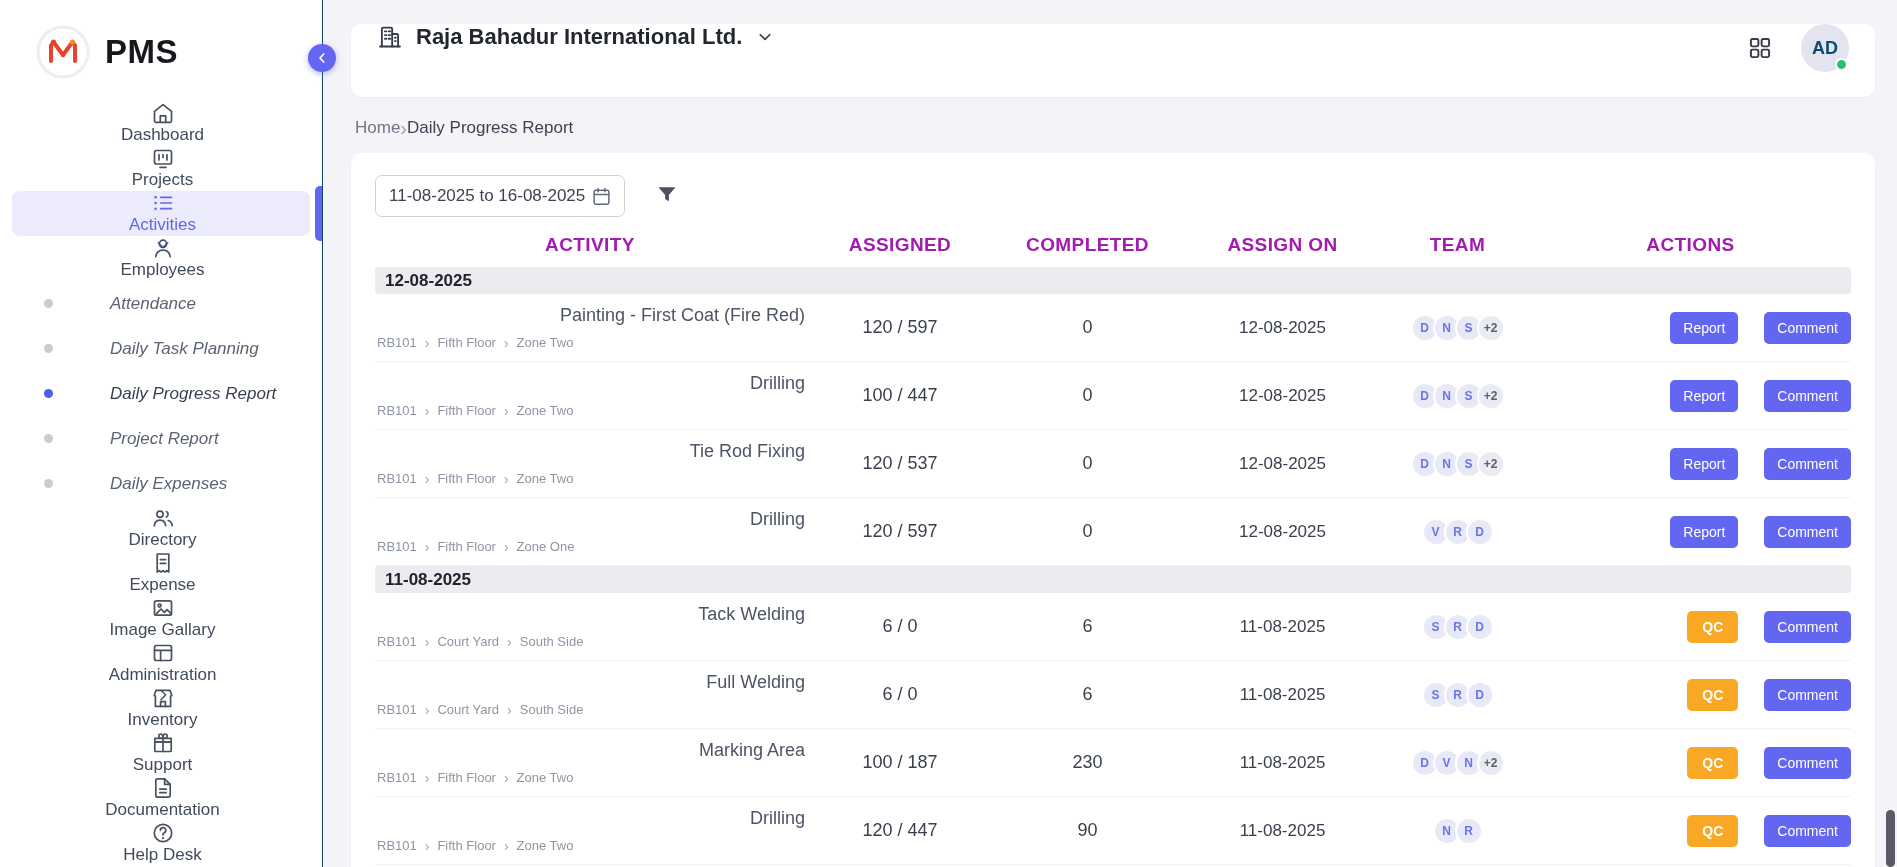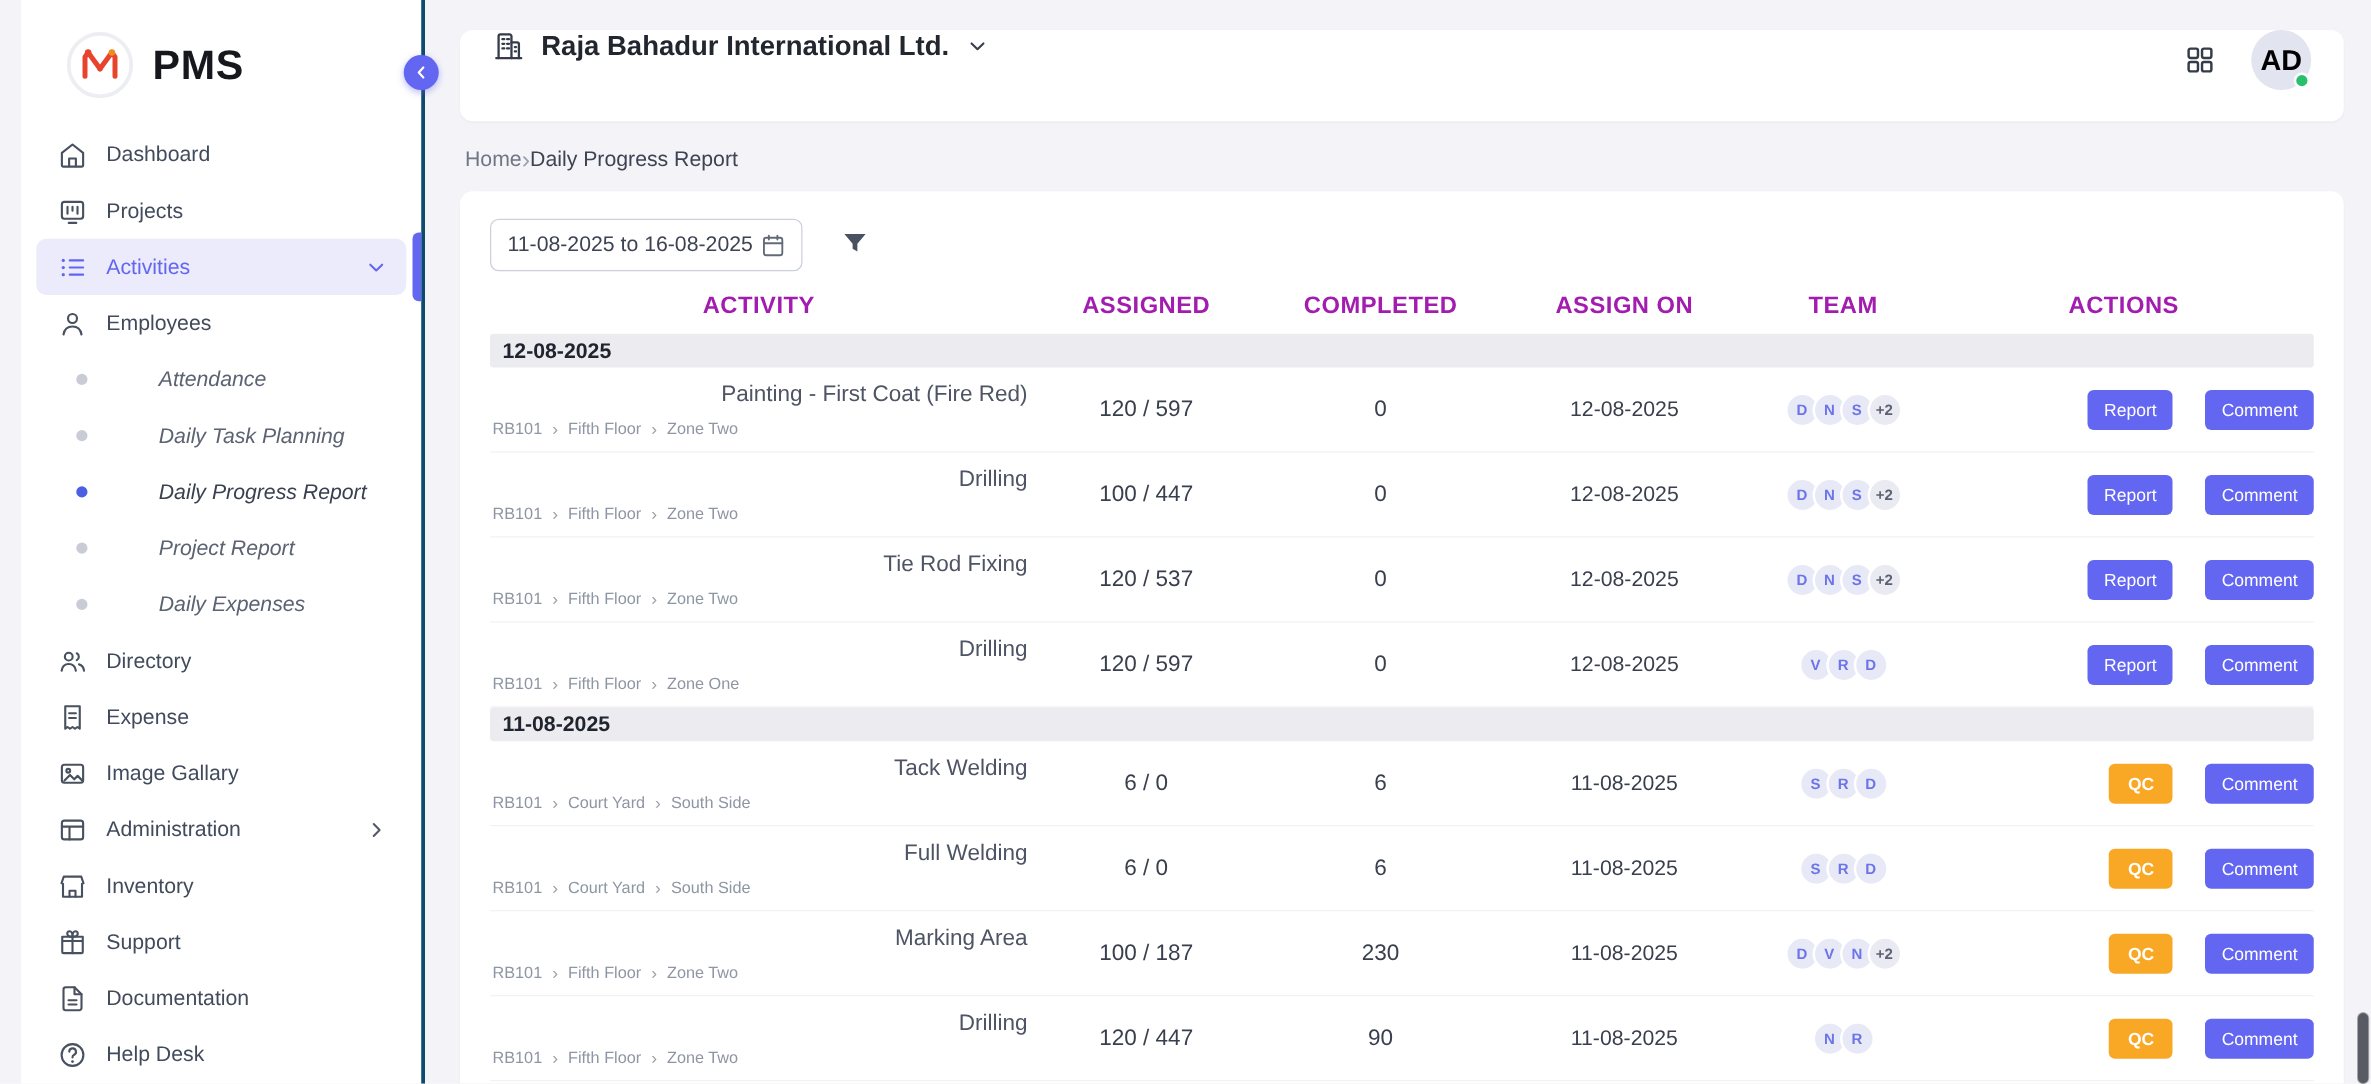--- a/index.html
+++ b/index.html
@@ -4,34 +4,34 @@
 <style>
   * { margin:0; padding:0; box-sizing:border-box; }
   html,body { width:1897px; height:867px; overflow:hidden; }
   body { font-family:"Liberation Sans", sans-serif; background:#f4f4f8; color:#3d4352; }
   :root { --accent:#6366f1; --accent-bg:#ecebfc; --qc:#f9a825; --green:#27c06d; --logo-red:#e8432d; }
   [data-interactable="true"] { cursor:pointer; }
 
   .app { display:flex; width:100%; height:100%; }
 
   
-  .sidebar { position:relative; width:323px; min-width:323px; background:#fff; border-right:3px solid #0c4a6e; z-index:3;margin-left:17px; }
+  .sidebar { position:relative; width:323px; min-width:323px; background:#fff; border-right:1px solid #0c4a6e; z-index:3; }
   .collapse-btn { position:absolute; top:44px; right:-14px; width:28px; height:28px; border-radius:50%;
     background:var(--accent); border:none; color:#fff; display:flex; align-items:center; justify-content:center;
     box-shadow:0 2px 6px rgba(99,102,241,.45); z-index:5; }
   .collapse-btn svg { width:16px; height:16px; }
 
   .logo-row { display:flex; align-items:center; gap:15px; padding:25px 20px 18px 36px; }
   .logo-mark { width:54px; height:54px; }
   .logo-mark svg { width:54px; height:54px; }
   .logo-text { font-size:33px; font-weight:800; color:#16181d; letter-spacing:.5px; }
 
   .nav { display:flex; flex-direction:column; padding-top:4px; }
-  .nav-item { position:relative; display:flex; align-items:center; gap:15px; height:45px; margin:0 12px;
-    padding:0 14px 0 17px; border-radius:8px; color:#414b5c; font-size:17px; }
+  .nav-item { position:relative; display:flex; align-items:center; height:45px; margin:0 12px;
+    padding:0 14px 0 17px; border-radius:8px; color:#414b5c; font-size:17px;flex-direction:column; }
   .nav-icon { width:24px; height:24px; color:#48515f; display:flex; }
   .nav-icon svg { width:24px; height:24px; }
   .nav-label { flex:1; }
   .nav-chevron { width:20px; height:20px; color:#525a68; display:flex; }
   .nav-chevron svg { width:20px; height:20px; }
   .nav-item.active { background:var(--accent-bg); color:var(--accent); }
   .nav-item.active .nav-icon, .nav-item.active .nav-chevron { color:var(--accent); }
   .nav-item.active::after { content:""; position:absolute; right:-12px; top:-5px; height:55px; width:7px;
     background:var(--accent); border-radius:5px 0 0 5px; }
 
@@ -49,22 +49,22 @@
     padding:0 26px; box-shadow:0 1px 2px rgba(16,24,40,.04); }
   .company { display:flex; align-items:center; gap:13px; }
   .icon-26 { width:26px; height:26px; display:flex; color:#343b49; }
   .icon-26 svg { width:26px; height:26px; }
   .icon-20 { width:20px; height:20px; display:flex; color:#363d4b; }
   .icon-20 svg { width:20px; height:20px; }
   .company-name { font-size:22px; font-weight:600; color:#22262f; }
   .topbar-right { margin-left:auto; display:flex; align-items:center; gap:28px; }
   .apps-btn { width:26px; height:26px; border:none; background:transparent; color:#3f4654; padding:0; display:flex; }
   .apps-btn svg { width:26px; height:26px; }
-  .avatar { position:relative; width:48px; height:48px; border-radius:50%; background:#e2e4ef; color:#000000;
-    font-size:23px; font-weight:700; display:flex; align-items:center; justify-content:center; }
+  .avatar { position:relative; width:48px; height:48px; border-radius:50%; background:#e2e4ef; color:#0c4a6e;
+    font-size:18px; font-weight:700; display:flex; align-items:center; justify-content:center; }
   .status-dot { position:absolute; right:1px; bottom:1px; width:13px; height:13px; border-radius:50%;
     background:var(--green); border:2px solid #fff; }
 
   .breadcrumb { display:flex; align-items:center; gap:0; margin:21px 0 0 4px; font-size:17px; }
   .bc-home { color:#6f7686; }
   .bc-sep { color:#9aa1af; font-size:20px; line-height:1; }
   .bc-current { color:#3c4352; }
 
   .card { flex:1; margin-top:15px; background:#fff; border-radius:10px 10px 0 0; padding:22px 24px 0;
     overflow:hidden; display:flex; flex-direction:column; box-shadow:0 1px 2px rgba(16,24,40,.04); }

